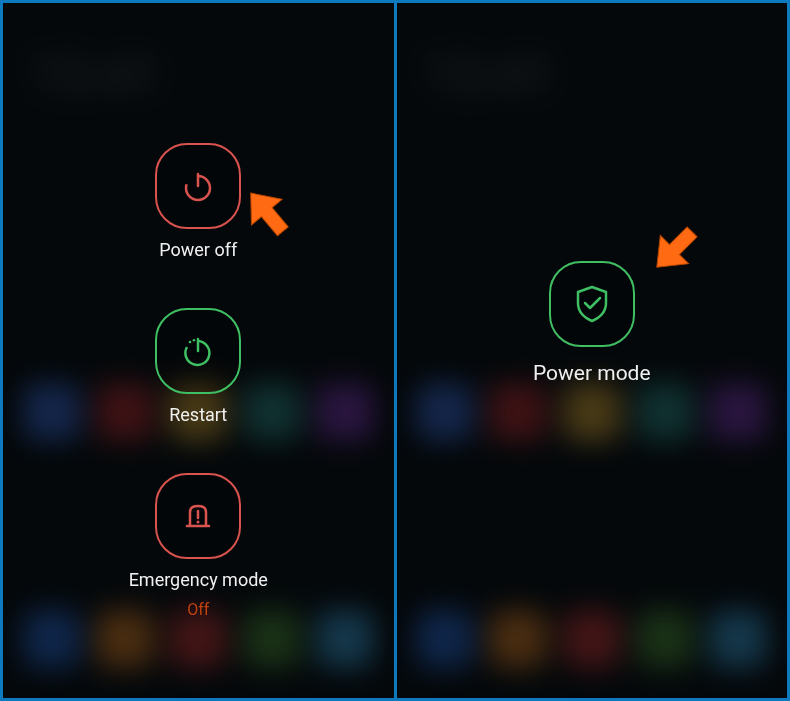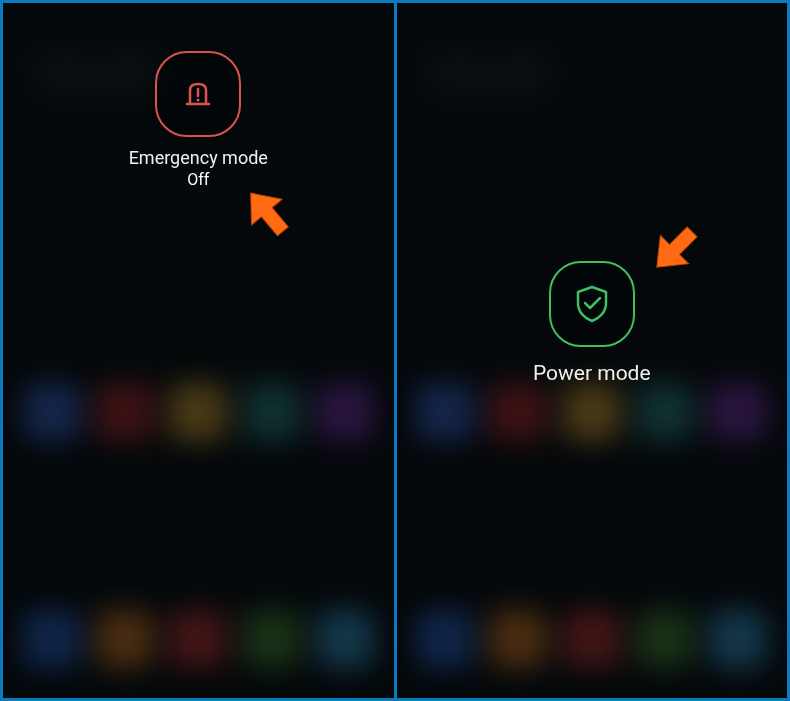--- a/index.html
+++ b/index.html
@@ -74,23 +74,23 @@
   }
   .sq-red { border-color: #d9534f; }
   .sq-green { border-color: #3fbf63; }
   .lbl {
     margin-top: 10px;
     font-size: 18px;
     font-weight: 400;
     color: #f0f0f0;
   }
   .sub {
-    margin-top: 2px;
+    margin-top: 10px;
     font-size: 16px;
-    color: #ffffff;
+    color: #c2410c;
   }
   .desc {
     margin-top: 12px;
     font-size: 15px;
     line-height: 1.4;
     color: #cfcfcf;
     max-width: 320px;
     text-align: center;
   }
   .arrow {
@@ -129,21 +129,41 @@
         <div class="bg-icon" style="background: rgb(215, 127, 42);"></div>
         <div class="bg-icon" style="background: rgb(196, 58, 58);"></div>
         <div class="bg-icon" style="background: rgb(74, 140, 59);"></div>
         <div class="bg-icon" style="background: rgb(58, 158, 212);"></div>
       </div>
   </div>
   <div class="overlay"></div>
   <div class="wm"></div>
   <div class="content">
 
-
+    <div class="opt" style="margin-top:140px">
+      <div class="squircle sq-red">
+        <svg width="40" height="40" viewBox="0 0 40 40">
+          <circle cx="20" cy="22" r="12" fill="none" stroke="#d9534f" stroke-width="2.5" stroke-dasharray="60 15" transform="rotate(-90 20 22)"></circle>
+          <line x1="20" y1="8" x2="20" y2="20" stroke="#d9534f" stroke-width="2.5" stroke-linecap="round"></line>
+        </svg>
+      </div>
+      <div class="lbl">Power off</div>
+    </div>
+
+    <div class="opt" style="margin-top:48px">
+      <div class="squircle sq-green">
+        <svg width="40" height="40" viewBox="0 0 40 40">
+          <path d="M 20 10 A 12 12 0 1 1 9 16" fill="none" stroke="#3fbf63" stroke-width="2.5"></path>
+          <circle cx="12" cy="11" r="1.3" fill="#3fbf63"></circle>
+          <circle cx="16" cy="9.2" r="1.3" fill="#3fbf63"></circle>
+          <line x1="20" y1="8" x2="20" y2="20" stroke="#3fbf63" stroke-width="2.5" stroke-linecap="round"></line>
+        </svg>
+      </div>
+      <div class="lbl">Restart</div>
+    </div>
 
     <div class="opt" style="margin-top:48px">
       <div class="squircle sq-red">
         <svg width="40" height="40" viewBox="0 0 40 40">
           <path d="M 12 30 L 12 16 Q 12 10 20 10 Q 28 10 28 16 L 28 30" fill="none" stroke="#d9534f" stroke-width="2.5" stroke-linejoin="round"></path>
           <line x1="9" y1="30" x2="31" y2="30" stroke="#d9534f" stroke-width="2.5" stroke-linecap="round"></line>
           <line x1="20" y1="15" x2="20" y2="22" stroke="#d9534f" stroke-width="2.5" stroke-linecap="round"></line>
           <circle cx="20" cy="26" r="1.5" fill="#d9534f"></circle>
         </svg>
       </div>

